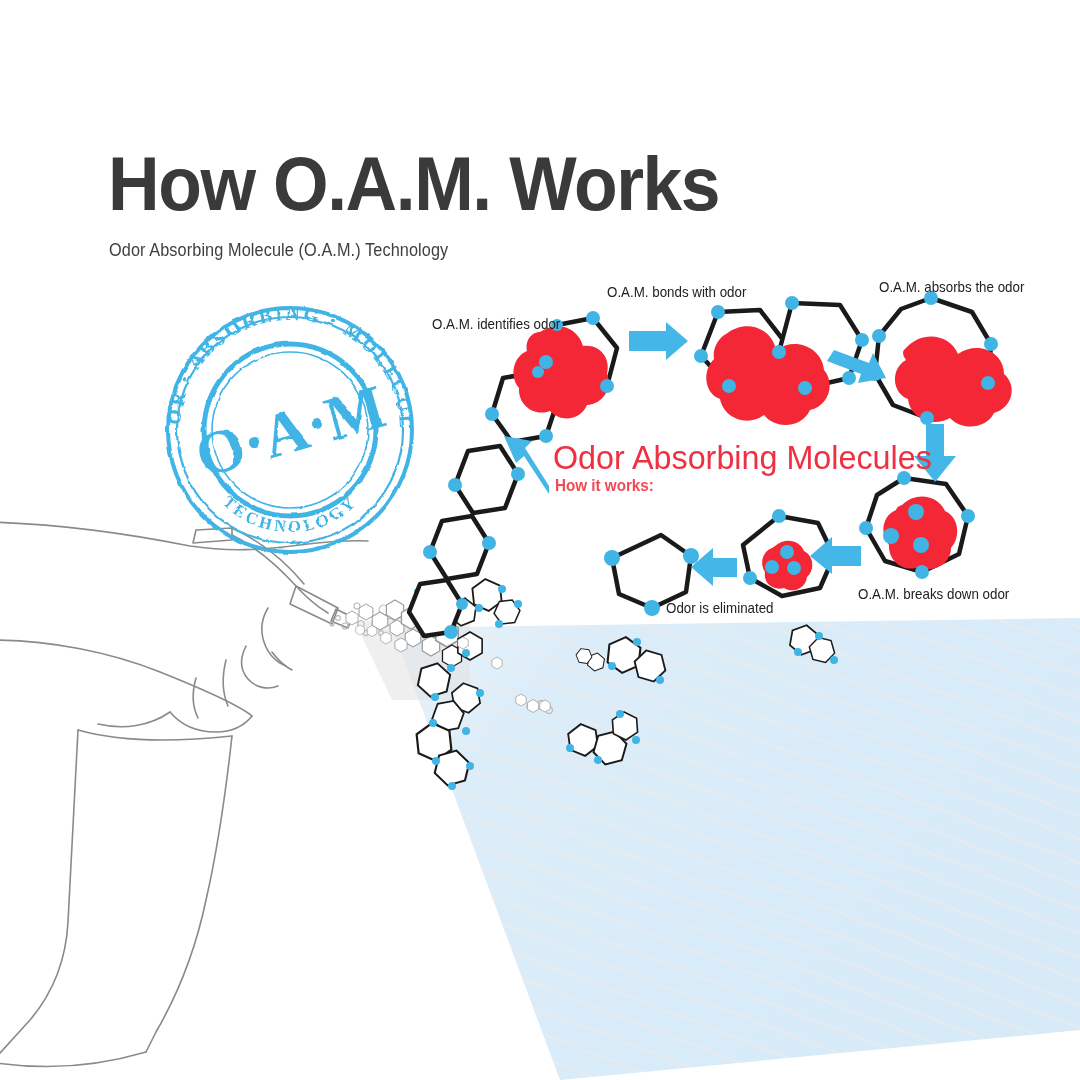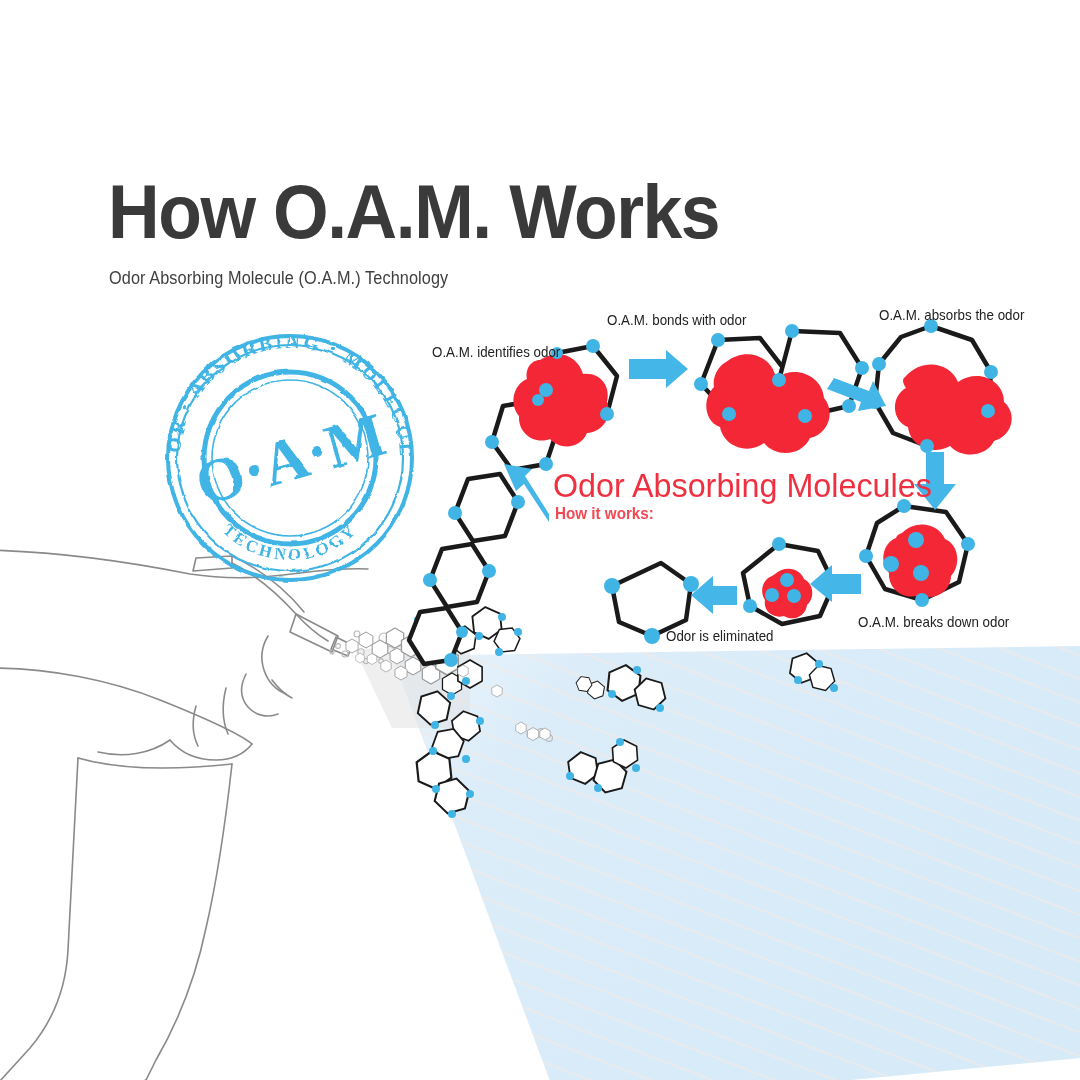--- a/index.html
+++ b/index.html
@@ -1,17 +1,17 @@
 <!DOCTYPE html>
 <html><head>
 <meta charset="utf-8">
 <style>
   html,body{margin:0;padding:0;background:#ffffff;}
   body{width:1080px;height:1080px;overflow:hidden;font-family:"Liberation Sans",sans-serif;}
-  #stage{position:relative;width:1080px;height:1032px;background:#fff;margin-top:28px;}
+  #stage{position:relative;width:1080px;height:1032px;background:#fff;}
 
   
   #title{
     position:absolute;left:108px;top:145px;
     font-family:"Liberation Sans",sans-serif;
     font-weight:bold;font-size:76px;line-height:78px;
     letter-spacing:-1.5px;color:#3a3a3a;
     transform:scaleX(.94);transform-origin:left top;
     white-space:nowrap;
   }

